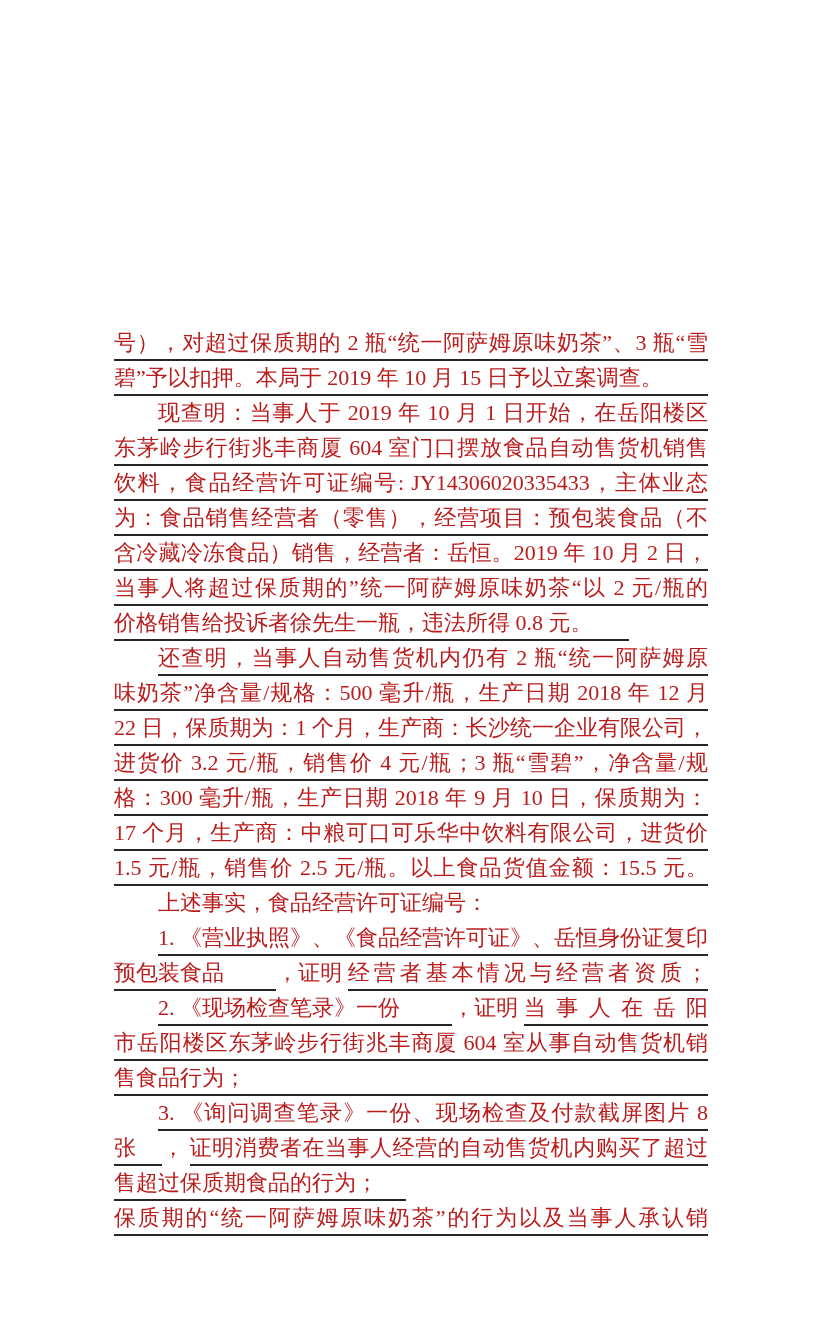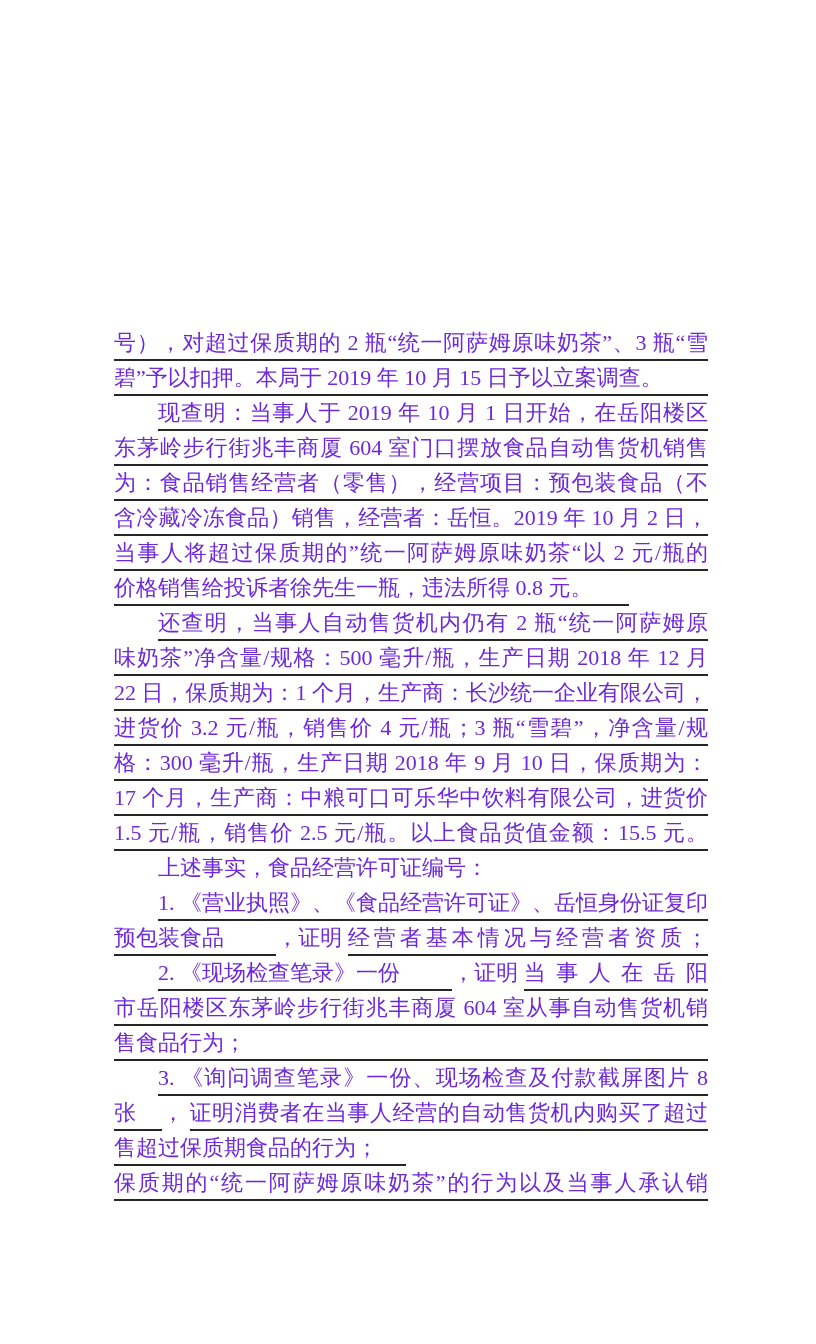--- a/index.html
+++ b/index.html
@@ -3,21 +3,21 @@
 <meta charset="utf-8">
 <style>
   html,body{margin:0;padding:0;background:#e8e8e8;}
   .page{
     position:relative;
     width:816px;height:1344px;
     margin:0 auto;
     background:#ffffff;
     overflow:hidden;
     font-family:"Liberation Serif","DejaVu Serif",serif;
-    color:#6d28d9;
+    color:#b91c1c;
   }
   .doc-body{
     position:absolute;
     left:114px;top:329px;
     width:594px;
   }
   .line{
     display:flex;
     height:35px;
     align-items:flex-start;
@@ -52,20 +52,23 @@
       </div>
       <div class="line">
         <span class="seg u">碧”予以扣押。本局于 2019 年 10 月 15 日予以立案调查。</span>
         <span class="seg u fill"></span>
       </div>
       <div class="line indent">
         <span class="seg u grow just">现查明：当事人于 2019 年 10 月 1 日开始，在岳阳楼区</span>
       </div>
       <div class="line">
         <span class="seg u grow just">东茅岭步行街兆丰商厦 604 室门口摆放食品自动售货机销售</span>
+      </div>
+      <div class="line">
+        <span class="seg u grow just">饮料，食品经营许可证编号: JY14306020335433，主体业态</span>
       </div>
       <div class="line">
         <span class="seg u grow just">为：食品销售经营者（零售），经营项目：预包装食品（不</span>
       </div>
       <div class="line">
         <span class="seg u grow just">含冷藏冷冻食品）销售，经营者：岳恒。2019 年 10 月 2 日，</span>
       </div>
       <div class="line">
         <span class="seg u grow just">当事人将超过保质期的”统一阿萨姆原味奶茶“以 2 元/瓶的</span>
       </div>

